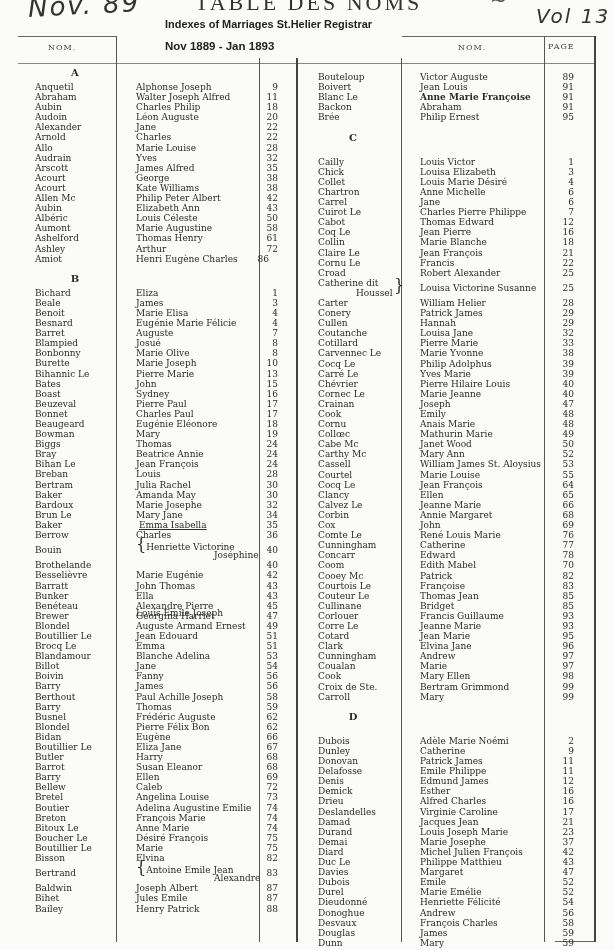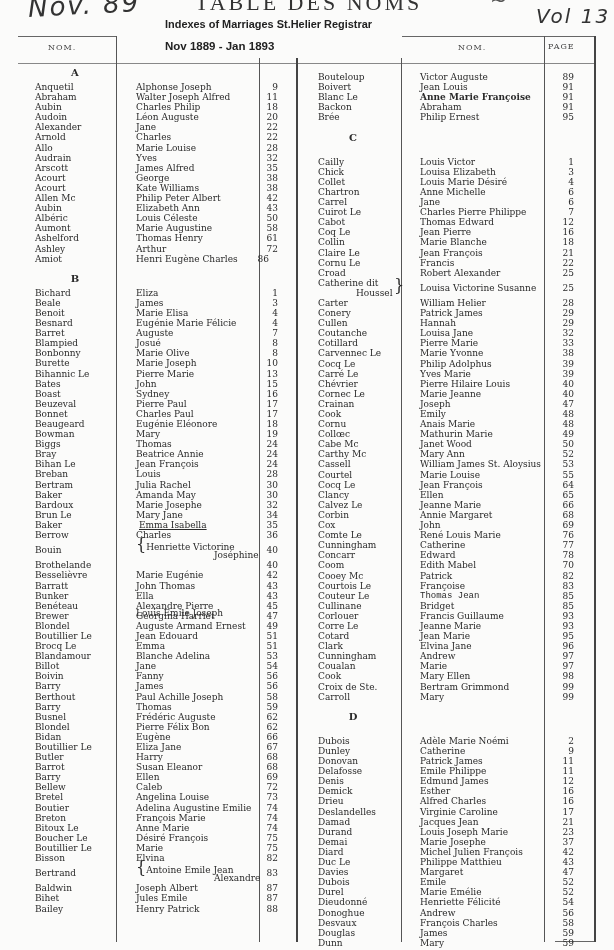--- a/index.html
+++ b/index.html
@@ -712,21 +712,21 @@
       <span class="given" style="left:102px;">Patrick</span>
       <span class="page" style="left:234px;">82</span>
     </div>
     <div class="row">
       <span class="surname">Courtois Le</span>
       <span class="given" style="left:102px;">Françoise</span>
       <span class="page" style="left:234px;">83</span>
     </div>
     <div class="row">
       <span class="surname">Couteur Le</span>
-      <span class="given" style="left:102px;font-family:Liberation Mono, monospace;">Thomas Jean</span>
+      <span class="given" style="left:102px;">Thomas Jean</span>
       <span class="page" style="left:234px;">85</span>
     </div>
     <div class="row">
       <span class="surname">Cullinane</span>
       <span class="given" style="left:102px;">Bridget</span>
       <span class="page" style="left:234px;">85</span>
     </div>
     <div class="row">
       <span class="surname">Corlouer</span>
       <span class="given" style="left:102px;">Francis Guillaume</span>

